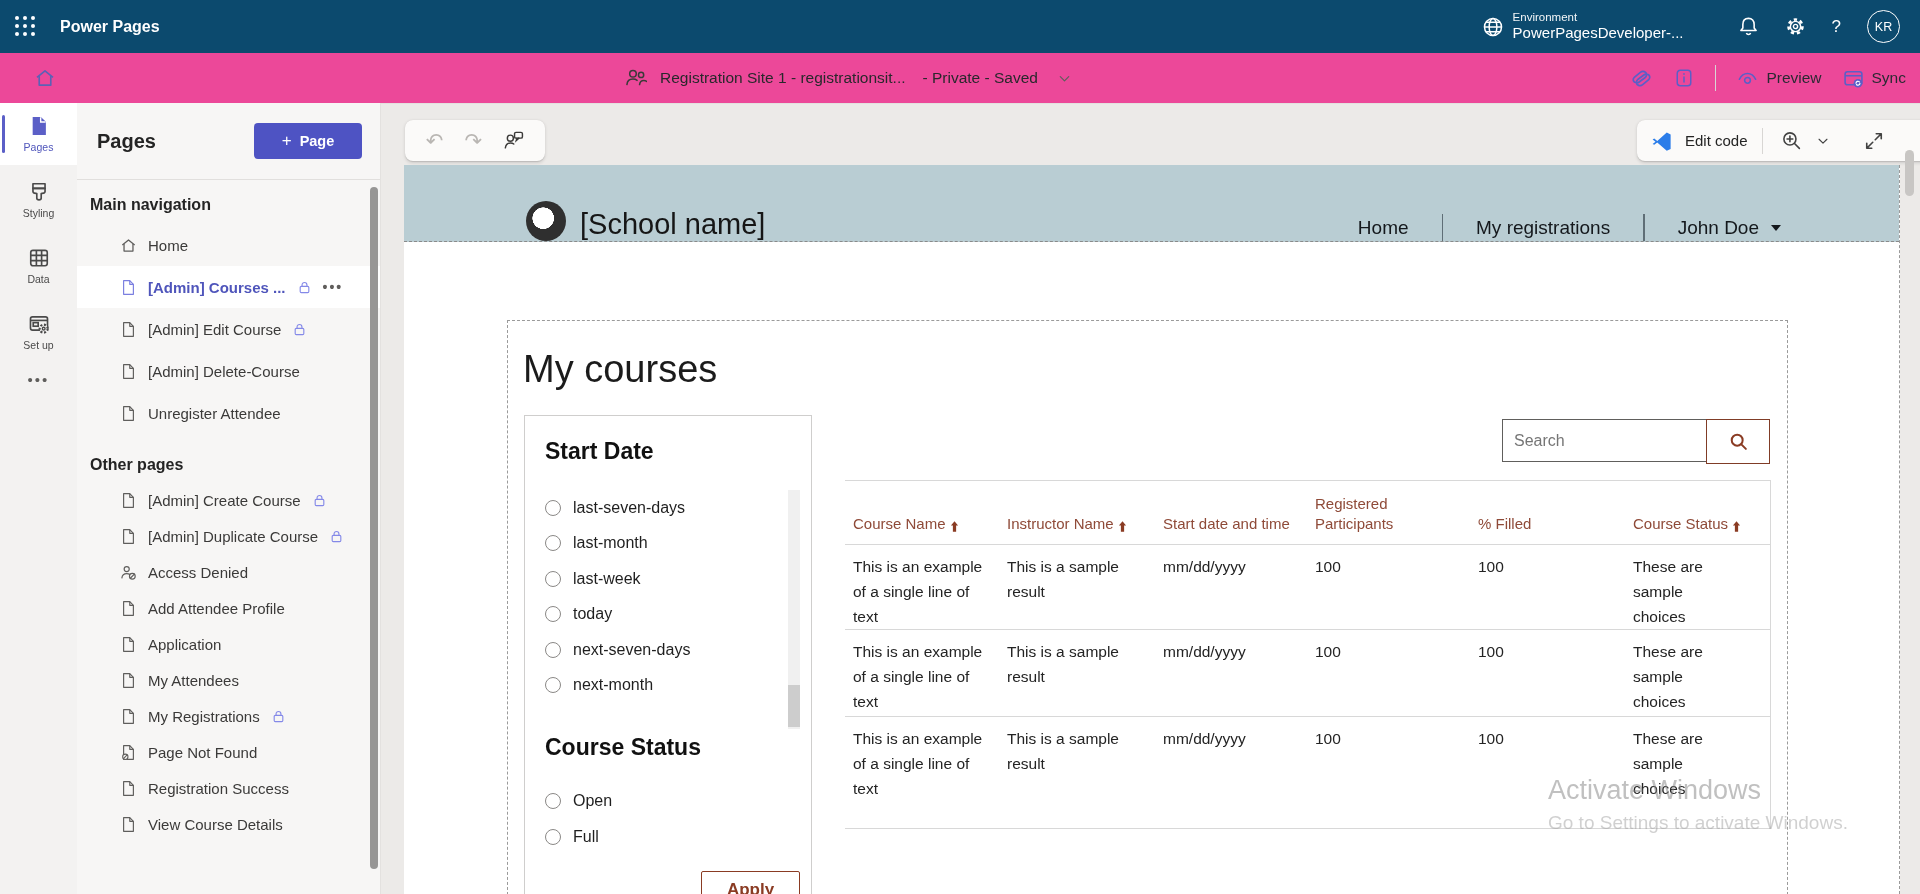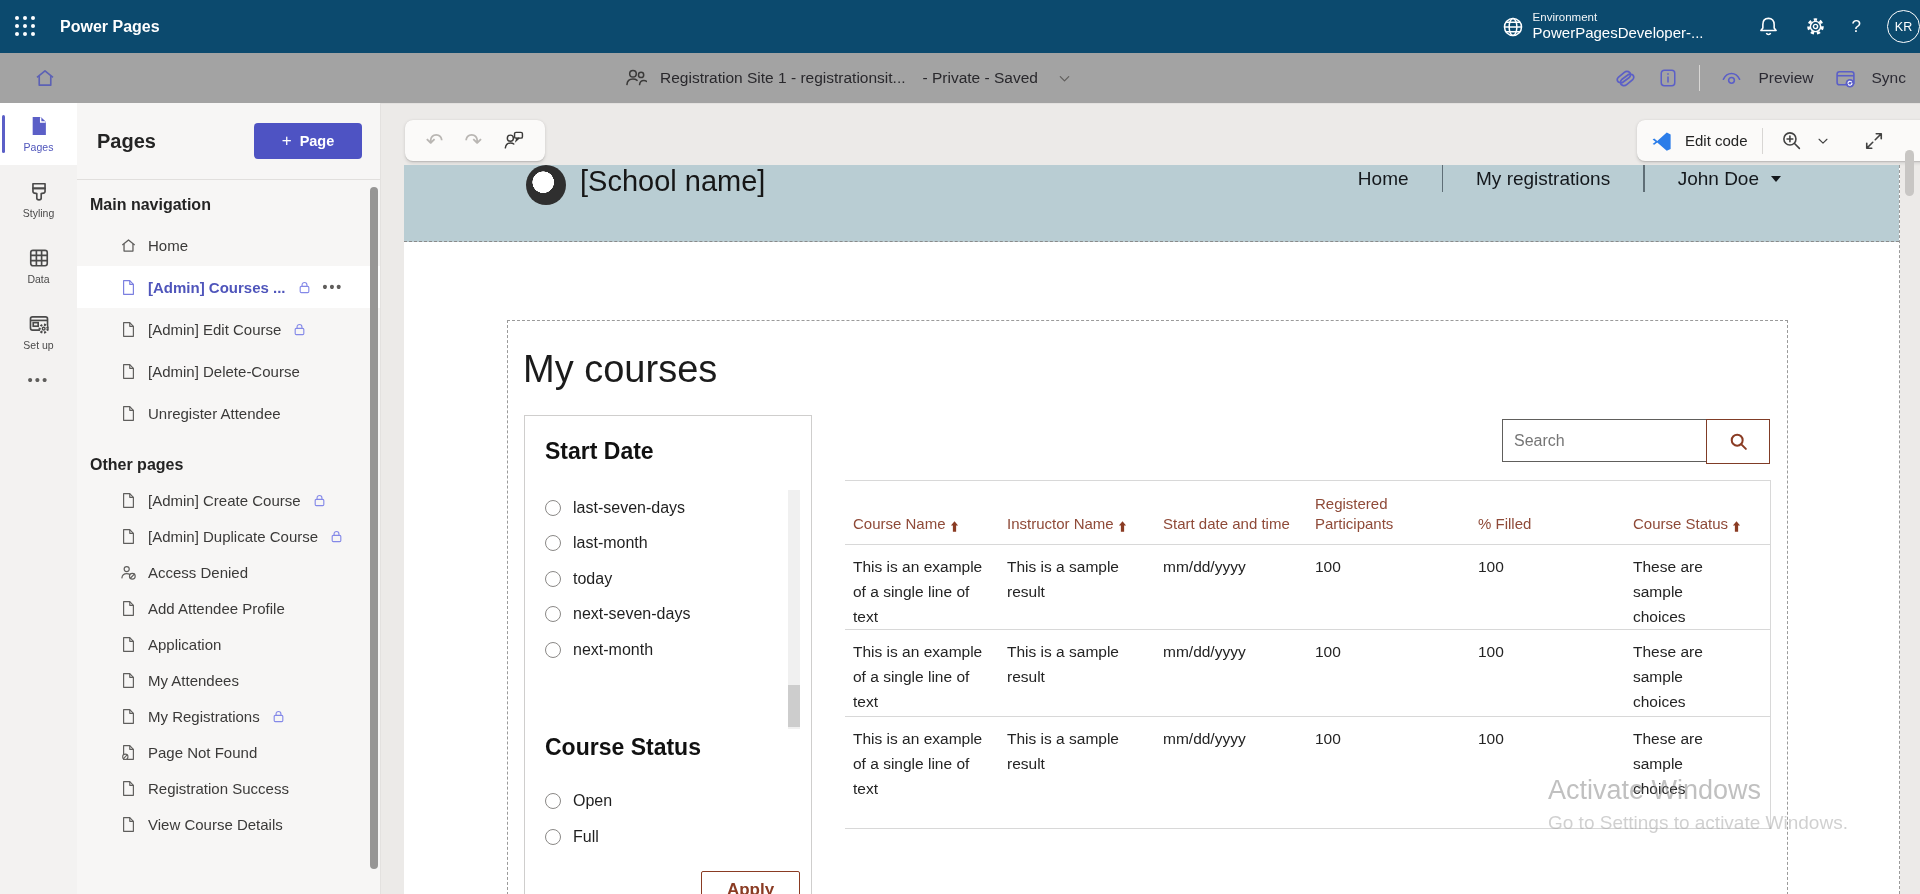--- a/index.html
+++ b/index.html
@@ -5,34 +5,34 @@
   html,body{margin:0;padding:0;width:1920px;height:894px;overflow:hidden;background:#eceae8;
     font-family:"Liberation Sans","DejaVu Sans",sans-serif;-webkit-font-smoothing:antialiased;}
   .abs{position:absolute}
   .ic{display:inline-block;vertical-align:middle}
   
   #topbar{position:absolute;left:0;top:0;width:1920px;height:53px;background:#0c4a6e;color:#fff;display:flex;align-items:center}
   .waffle{width:50px;height:53px;display:flex;align-items:center;justify-content:center}
   .waffle-grid{display:grid;grid-template-columns:repeat(3,5px);grid-template-rows:repeat(3,5px);gap:3px}
   .waffle-grid i{width:4px;height:4px;border-radius:50%;background:#fff}
   .tb-title{font-size:16px;font-weight:700;margin-left:10px}
-  .tb-right{margin-left:auto;display:flex;align-items:center;gap:26px;}
+  .tb-right{margin-left:auto;display:flex;align-items:center;gap:26px;padding-right:20px}
   .envblock{display:flex;align-items:center;gap:9px;margin-right:28px}
   .env-lines{display:flex;flex-direction:column;line-height:1.25}
   .env-label{font-size:11.5px;opacity:.95}
   .env-name{font-size:15px}
   .helpq{font-size:17px;font-weight:400}
   .avatar{width:31px;height:31px;border-radius:50%;border:1.6px solid #fff;display:flex;align-items:center;justify-content:center;font-size:12.5px}
   
-  #cmdbar{position:absolute;left:0;top:53px;width:1920px;height:50px;background:#a3a3a3;border-bottom:1px solid #e3e1df}
+  #cmdbar{position:absolute;left:0;top:53px;width:1920px;height:50px;background:#ec4899;border-bottom:1px solid #e3e1df}
   .crumb{position:absolute;left:625px;top:0;height:50px;display:flex;align-items:center;gap:13px;color:#29282c;font-size:15.5px}
   .cmd-right{position:absolute;right:14px;top:0;height:50px;display:flex;align-items:center;gap:21px;color:#5b5fc7}
   .cmd-label{font-size:15.5px;color:#2b2a33}
   .vdiv{width:1px;height:26px;background:#d8d6d4}
-  .cmdbtn{display:flex;align-items:center;gap:16px}
+  .cmdbtn{display:flex;align-items:center;gap:8px}
   
   #rail{position:absolute;left:0;top:103px;width:77px;height:791px;background:#f3f2f1;border-right:1px solid #e3e1df}
   .rail-item{position:relative;width:77px;height:62px;margin-bottom:4px;display:flex;flex-direction:column;align-items:center;justify-content:center;gap:4px;color:#4a4a4a;font-size:10.5px}
   .rail-item.active{background:#fff;color:#4f55bb}
   .rail-item.active::before{content:'';position:absolute;left:2px;top:12px;bottom:12px;width:3px;border-radius:2px;background:#5b5fc7}
   .rail-dots{color:#5f5e5c;text-align:center;font-size:15px;letter-spacing:2px;margin-top:8px}
   
   #panel{position:absolute;left:77px;top:103px;width:303px;height:791px;background:#f7f6f5;border-right:1px solid #e3e1df;overflow:hidden}
   .panel-head{height:76px;display:flex;align-items:center;padding:0 18px 0 20px;border-bottom:1px solid #e1dfdd}
   .panel-title{font-size:20px;font-weight:700;color:#242424}
@@ -50,21 +50,21 @@
   
   .toolcard{position:absolute;top:120px;height:41px;background:#fbfaf9;border-radius:8px;
     box-shadow:0 1.6px 3.6px rgba(0,0,0,.13),0 .3px .9px rgba(0,0,0,.10);display:flex;align-items:center}
   #card-left{left:405px;width:120px;justify-content:space-around;padding:0 10px}
   #card-right{left:1637px;width:276px;gap:14px;padding:0 14px}
   .ghost{font-size:21px;color:#b9b6b3;line-height:1}
   .editcode-label{font-size:15px;color:#242424}
   #canvas-scrolldot{position:absolute;left:1905px;top:150px;width:9px;height:46px;border-radius:5px;background:#c8c6c4}
   
   #siteframe{position:absolute;left:404px;top:165px;width:1495px;height:729px;background:#fff;border-right:1px dashed #9a9a9a}
-  #sitehead{position:absolute;left:0;top:0;width:100%;height:76px;background:#b9cdd3;border-bottom:1px dashed #8a8a8a;display:flex;align-items:flex-start}
+  #sitehead{position:absolute;left:0;top:0;width:100%;height:76px;background:#b9cdd3;border-bottom:1px dashed #8a8a8a;display:flex;align-items:flex-end}
   .logo{width:40px;height:40px;border-radius:50%;margin-left:122px;background:radial-gradient(circle at 43% 43%, #ffffff 0 33%, #2f2f2f 34% 100%)}
   .brand{font-size:29px;color:#161616;margin-left:14px}
   .site-nav{margin-left:auto;margin-right:118px;display:flex;align-items:center;gap:0;font-size:19px;color:#14181c}
   .site-nav .navlink{padding:0 33px;white-space:nowrap}
   .nav-sep{width:1.5px;height:27px;background:#5f6e76}
   .caret{display:inline-block;width:0;height:0;border-left:5px solid transparent;border-right:5px solid transparent;border-top:6px solid #14181c;margin-left:6px}
   .dash-rect{position:absolute;left:103px;top:155px;width:1279px;height:574px;border-top:1px dashed #9a9a9a;border-left:1px dashed #9a9a9a;border-right:1px dashed #9a9a9a}
   .page-h1{position:absolute;left:119px;top:183px;font-size:38px;color:#1b1b1b}
   
   #filter{position:absolute;left:120px;top:250px;width:286px;height:479px;background:#fff;border:1px solid #cfcecd}
@@ -517,20 +517,24 @@
       <div class="opt">
           <span class="radio"></span>
           <span>last-seven-days</span>
         </div>
       <div class="opt">
           <span class="radio"></span>
           <span>last-month</span>
         </div>
       <div class="opt">
           <span class="radio"></span>
+          <span>last-week</span>
+        </div>
+      <div class="opt">
+          <span class="radio"></span>
           <span>today</span>
         </div>
       <div class="opt">
           <span class="radio"></span>
           <span>next-seven-days</span>
         </div>
       <div class="opt">
           <span class="radio"></span>
           <span>next-month</span>
         </div>

